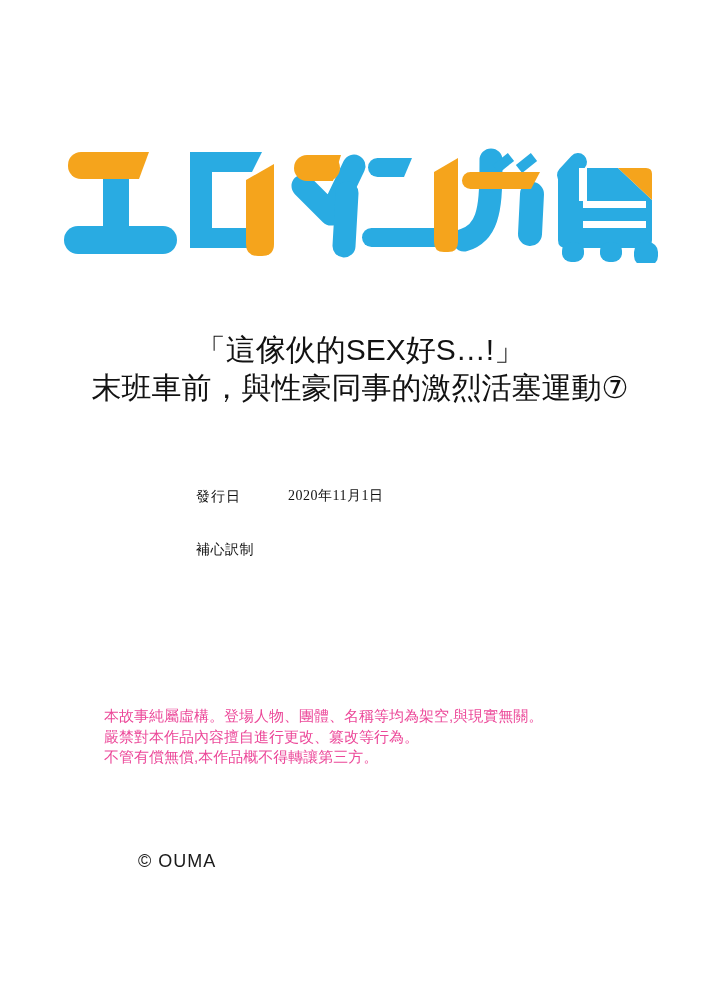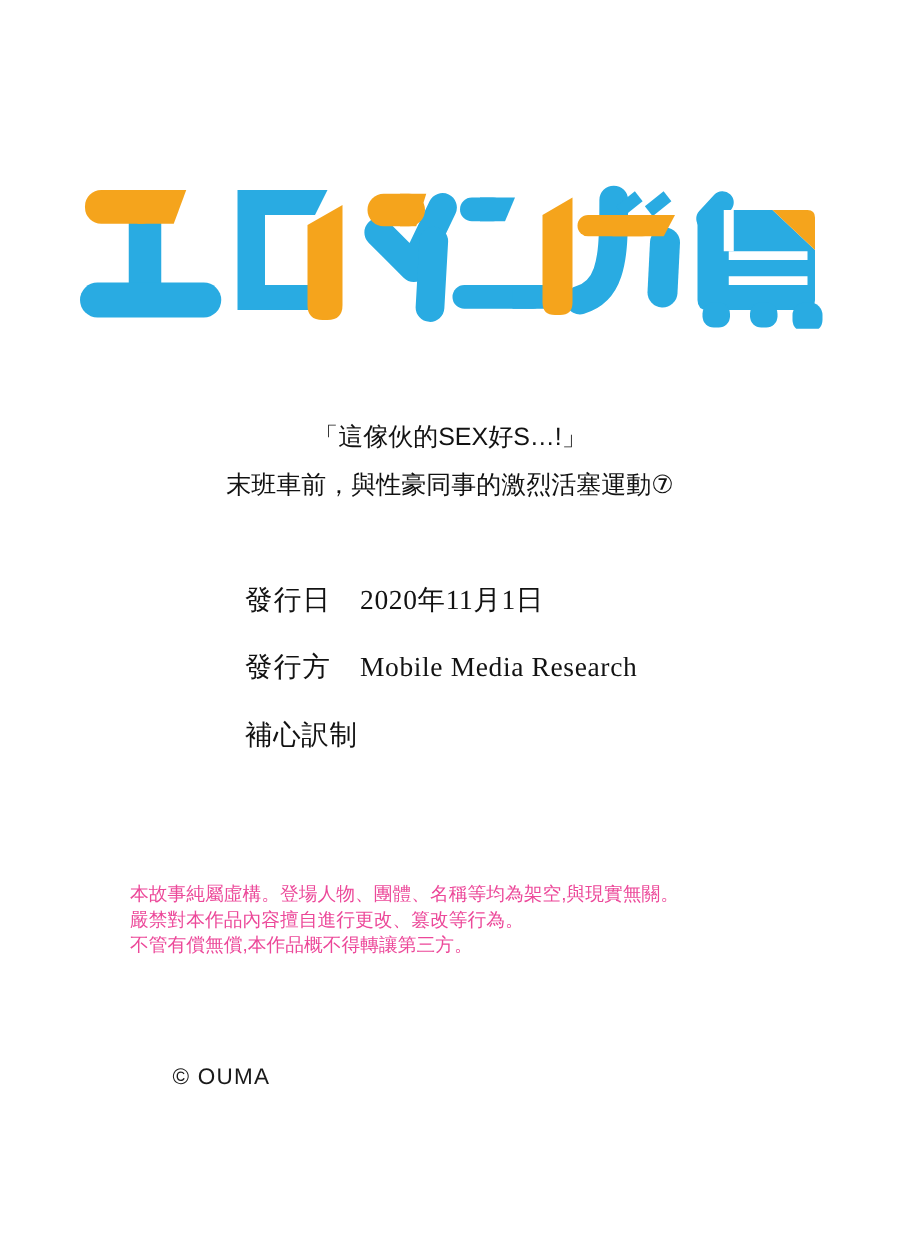--- a/index.html
+++ b/index.html
@@ -19,39 +19,40 @@
     top: 145px;
     width: 600px;
     height: 118px;
   }
   .title-block {
     position: absolute;
     left: 0;
     right: 0;
     top: 331px;
     text-align: center;
-    font-size: 20px;
+    font-size: 30px;
     line-height: 38px;
     font-weight: 400;
     color: #121212;
     white-space: nowrap;
   }
   .credits {
     position: absolute;
     left: 196px;
     top: 467px;
   }
   .credit-row {
     display: flex;
     align-items: flex-start;
-    font-size: 22px;
+    font-size: 14px;
     line-height: 26px;
     margin-bottom: 28px;
     color: #121212;
     white-space: nowrap;
+    margin-top: 16px;
   }
   .credit-label {
     min-width: 92px;
     letter-spacing: 1px;
   }
   .credit-value {
     letter-spacing: 0.5px;
     font-family: Liberation Serif, serif;
   }
   .disclaimer {
@@ -128,24 +129,20 @@
     <div>「這傢伙的SEX好S…!」</div>
     <div>末班車前，與性豪同事的激烈活塞運動⑦</div>
   </div>
 
   <div class="credits">
     <div class="credit-row">
       <span class="credit-label">發行日</span>
       <span class="credit-value">2020年11月1日</span>
     </div>
     <div class="credit-row">
-      <span class="credit-label">發行方</span>
-      <span class="credit-value">Mobile Media Research</span>
-    </div>
-    <div class="credit-row">
       <span class="credit-value">補心訳制</span>
     </div>
   </div>
 
   <div class="disclaimer">
     <div>本故事純屬虛構。登場人物、團體、名稱等均為架空,與現實無關。</div>
     <div>嚴禁對本作品內容擅自進行更改、篡改等行為。</div>
     <div>不管有償無償,本作品概不得轉讓第三方。</div>
   </div>
 

